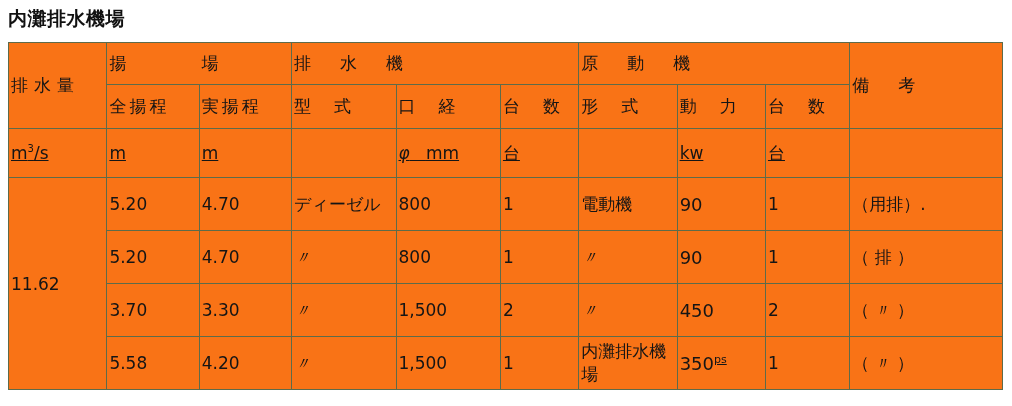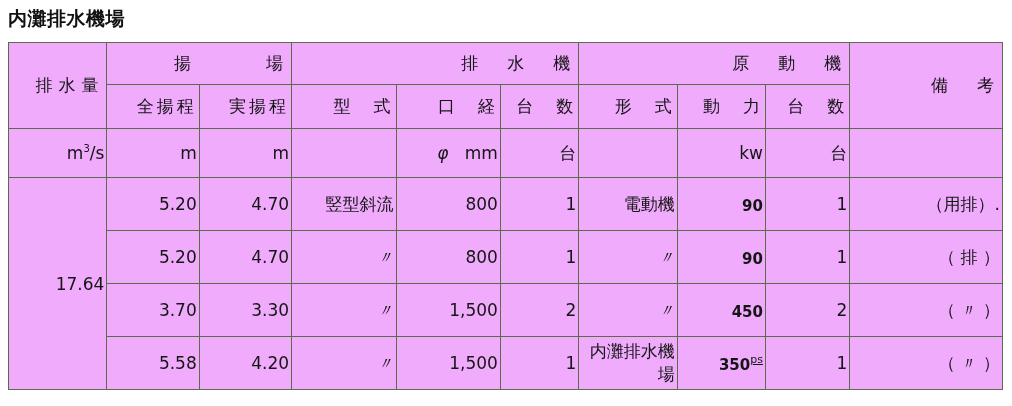--- a/index.html
+++ b/index.html
@@ -40,56 +40,57 @@
   }
   table.pump {
     border-collapse: collapse;
     width: 995px;
     height: 348px;
     background: #e4e8c4;
     table-layout: fixed;
   }
   table.pump td, table.pump th {
     border: 1px solid #5d6b4a;
-    text-align: right;
+    text-align: left;
     vertical-align: middle;
     font-weight: normal;
     font-size: 17px;
     color: #151515;
     padding: 0 2px;
-    background: #f0abfc;
+    background: #f97316;
   }
   .hdr-top td {
     font-size: 18px;
     letter-spacing: 6px;
     height: 38px;
   }
   .hdr-sub td {
     font-size: 17px;
     letter-spacing: 3px;
     height: 40px;
   }
   .unit-row td {
     height: 44px;
     font-size: 16px;
+    text-decoration: underline;
   }
   .data-row td {
     height: 48px;
     font-size: 17px;
   }
   .spaced { letter-spacing: 6px; }
   .spaced2 { letter-spacing: 3px; }
   .small { font-size: 14px; }
   .phi { font-style: italic; font-size: 17px; }
   .sup {
     font-size: 11px;
     vertical-align: super;
     text-decoration: underline;
   }
-  .supnum { font-size: 15px; font-weight: bold; }
+  .supnum { font-size: 18px; }
   .vol-cell {
     font-size: 17px;
   }
   .ditto { font-style: italic; font-size: 16px; }
   .tiny-kana { font-size: 13px; letter-spacing: 0; }
   .m3s .supsmall { font-size: 10px; vertical-align: super; }
   .bottom-space {
     position: absolute;
     left: 0;
     top: 390px;
@@ -145,24 +146,24 @@
           <td></td>
           <td><span class="phi">φ</span>&nbsp;&nbsp;&nbsp;<span>mm</span></td>
           <td>台</td>
           <td></td>
           <td>kw</td>
           <td>台</td>
           <td></td>
         </tr>
 
         <tr class="data-row">
-          <td rowspan="4" class="vol-cell">17.64</td>
+          <td rowspan="4" class="vol-cell">11.62</td>
           <td>5.20</td>
           <td>4.70</td>
-          <td class="small">竪型斜流</td>
+          <td class="small">ディーゼル</td>
           <td>800</td>
           <td>1</td>
           <td>電動機</td>
           <td><span class="supnum">90</span><span class="sup"></span></td>
           <td>1</td>
           <td>（用排）.</td>
         </tr>
 
         <tr class="data-row">
           <td>5.20</td>

